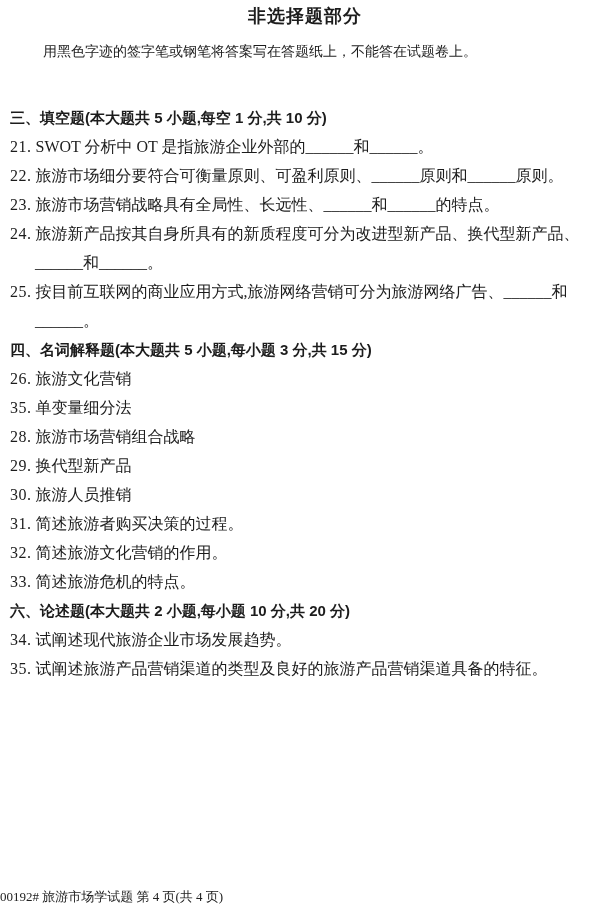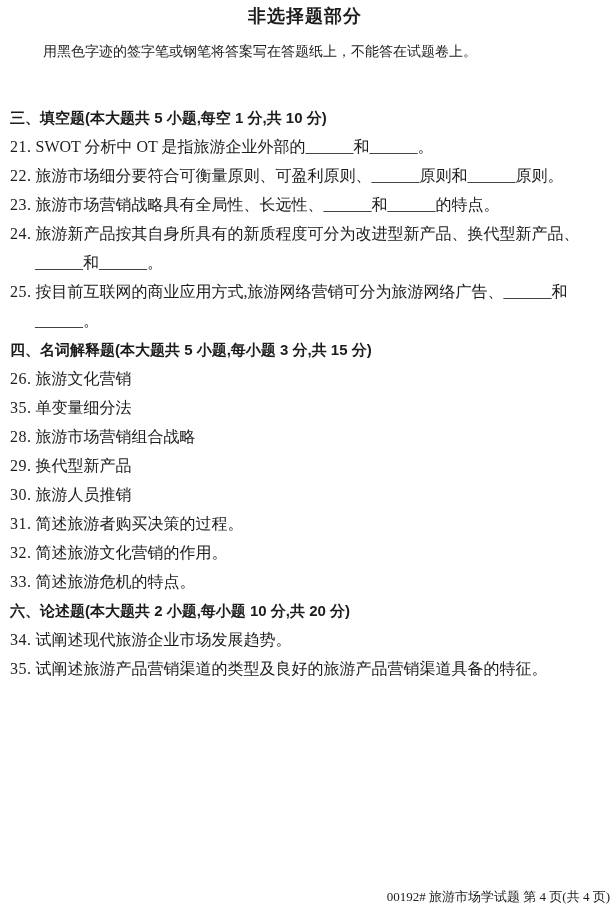--- a/index.html
+++ b/index.html
@@ -51,21 +51,21 @@
     text-indent: -25px;
     font-size: 16px;
     line-height: 29px;
   }
   .q .qnum { letter-spacing: 0.5px; }
   .footer {
     position: absolute;
     left: 0;
     right: 0;
     bottom: 16px;
-    text-align: right;
+    text-align: left;
     font-size: 13px;
     color: #222222;
   }
 </style>
 </head>
 <body>
 
 <div class="page">
 
   <h1 class="title">非选择题部分</h1>

